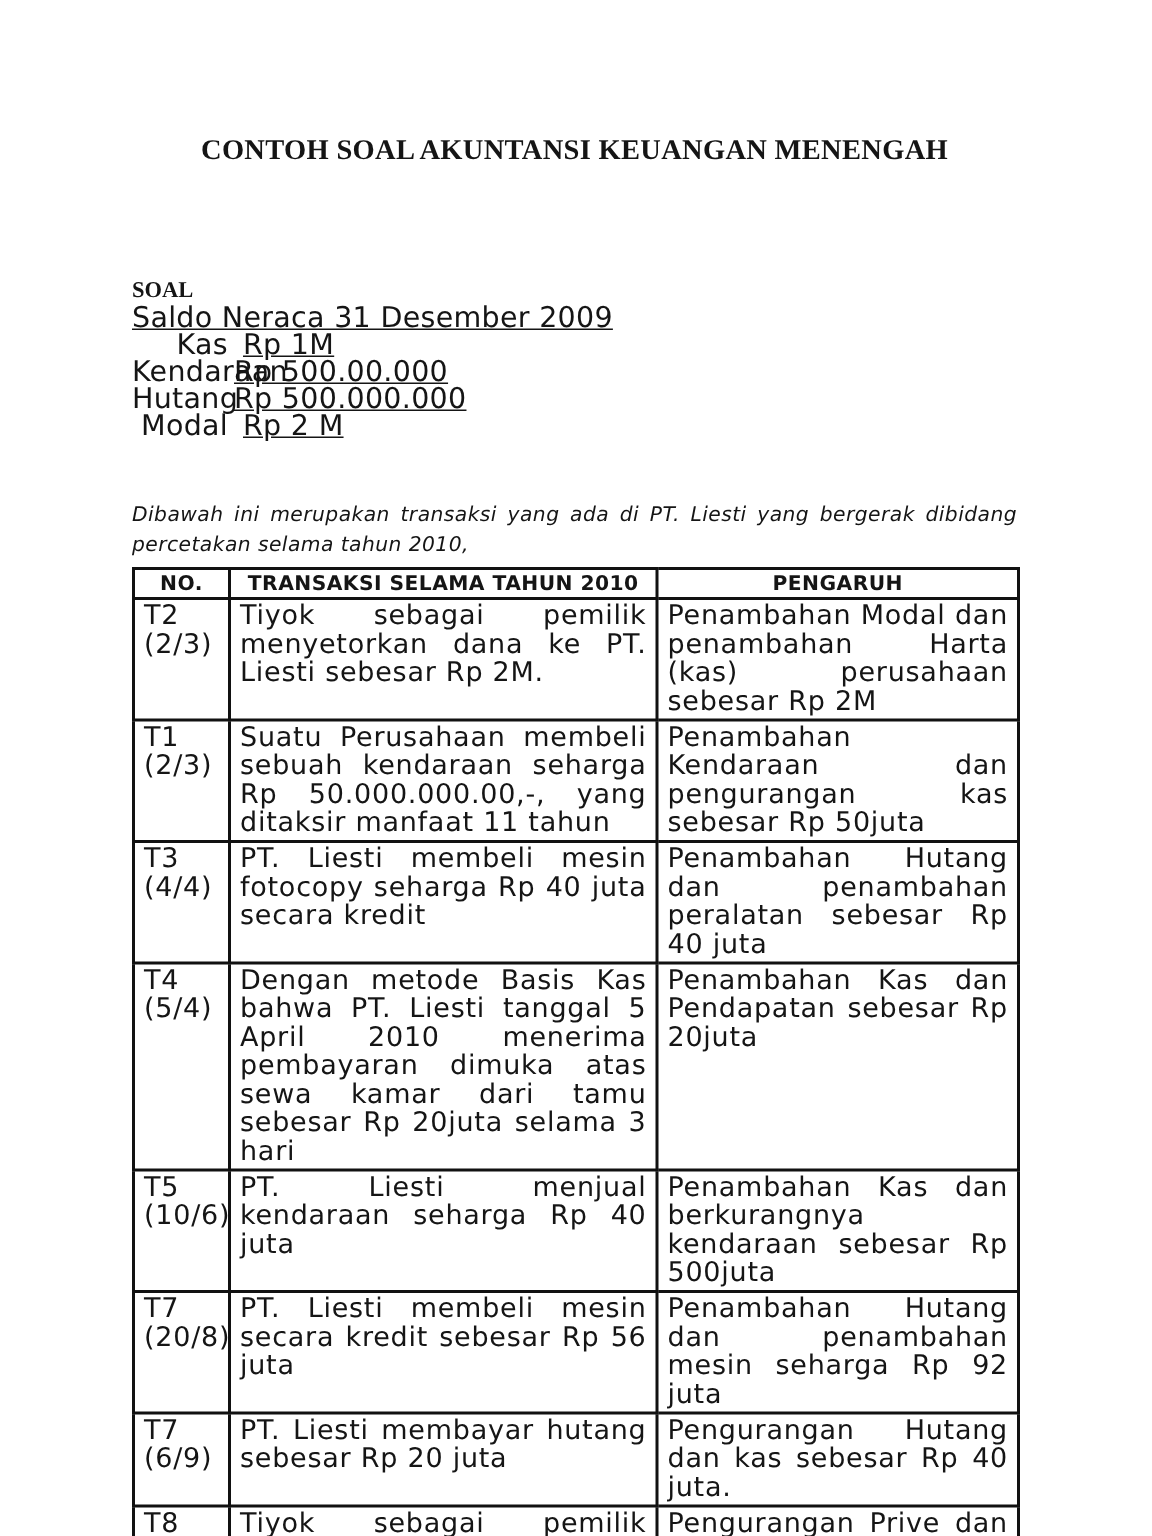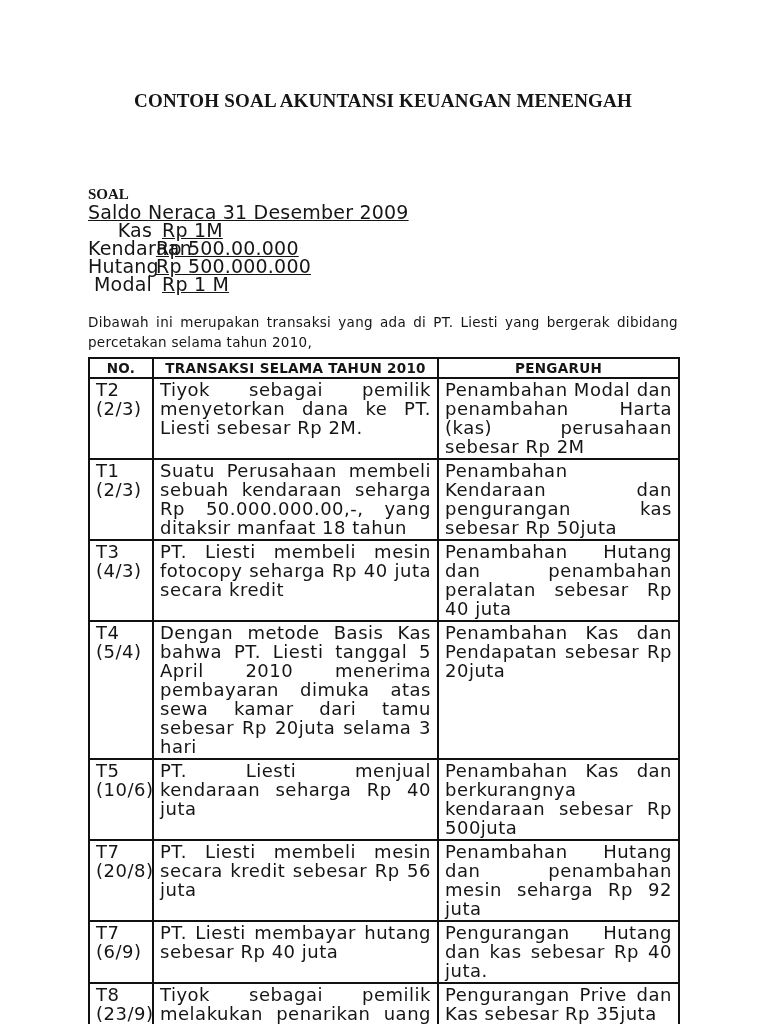--- a/index.html
+++ b/index.html
@@ -32,26 +32,27 @@
     font-size: 15px;
     margin: 74px 0 0 0;
   }
   .balance { font-size: 19px; line-height: 18px; letter-spacing: 0.2px; text-decoration: underline; }
   .balance-heading { }
   .bal-row { }
   .bal-label { display: inline-block; width: 64px; text-align: right; }
   .bal-value { margin-left: 4px; }
   .bal-indent .bal-value { margin-left: 10px; }
   .intro {
-    margin: 19px 0 0 0;
+    margin: 40px 0 0 0;
     width: 590px;
     font-size: 13.5px;
     line-height: 20px;
     letter-spacing: 0.3px;
     text-align: justify;
+    font-style: italic;
   }
   table.tx-table {
     margin-top: 5px;
     width: 590px;
     border-collapse: collapse;
     table-layout: fixed;
   }
   table.tx-table col.c-no { width: 64px; }
   table.tx-table col.c-tx { width: 285px; }
   table.tx-table col.c-fx { width: 241px; }
@@ -88,21 +89,21 @@
     <div class="bal-row bal-indent">
       <span class="bal-label">Kas</span><span class="bal-value">Rp 1M</span>
     </div>
     <div class="bal-row">
       <span class="bal-label">Kendaraan</span><span class="bal-value">Rp 500.00.000</span>
     </div>
     <div class="bal-row">
       <span class="bal-label">Hutang</span><span class="bal-value">Rp 500.000.000</span>
     </div>
     <div class="bal-row bal-indent">
-      <span class="bal-label">Modal</span><span class="bal-value">Rp 1 M</span>
+      <span class="bal-label">Modal</span><span class="bal-value">Rp 2 M</span>
     </div>
   </div>
 
   <p class="intro">Dibawah ini merupakan transaksi yang ada di PT. Liesti  yang bergerak dibidang percetakan selama tahun 2010,</p>
 
   <table class="tx-table">
     <colgroup>
         <col class="c-no">
         <col class="c-tx">
         <col class="c-fx">
@@ -121,27 +122,27 @@
             <div>(2/3)</div>
           </td>
         <td class="cell-tx">Tiyok sebagai pemilik menyetorkan dana ke PT. Liesti sebesar Rp 2M.</td>
         <td class="cell-fx">Penambahan Modal dan penambahan Harta (kas) perusahaan sebesar Rp 2M</td>
       </tr>
       <tr>
         <td class="cell-no">
             <div>T1</div>
             <div>(2/3)</div>
           </td>
-        <td class="cell-tx">Suatu Perusahaan membeli sebuah kendaraan seharga Rp 50.000.000.00,-, yang ditaksir manfaat 18 tahun</td>
+        <td class="cell-tx">Suatu Perusahaan membeli sebuah kendaraan seharga Rp 50.000.000.00,-, yang ditaksir manfaat 11 tahun</td>
         <td class="cell-fx">Penambahan Kendaraan dan pengurangan kas sebesar Rp 50juta</td>
       </tr>
       <tr>
         <td class="cell-no">
             <div>T3</div>
-            <div>(4/3)</div>
+            <div>(4/4)</div>
           </td>
         <td class="cell-tx">PT. Liesti membeli mesin fotocopy seharga Rp 40 juta secara kredit</td>
         <td class="cell-fx">Penambahan Hutang dan penambahan peralatan sebesar Rp 40 juta</td>
       </tr>
       <tr>
         <td class="cell-no">
             <div>T4</div>
             <div>(5/4)</div>
           </td>
         <td class="cell-tx">Dengan metode Basis Kas bahwa PT. Liesti tanggal 5 April 2010 menerima pembayaran dimuka atas sewa kamar dari tamu sebesar Rp 20juta  selama 3 hari</td>
@@ -161,21 +162,21 @@
             <div>(20/8)</div>
           </td>
         <td class="cell-tx">PT. Liesti membeli mesin secara kredit sebesar Rp 56 juta</td>
         <td class="cell-fx">Penambahan Hutang dan penambahan mesin seharga Rp 92 juta</td>
       </tr>
       <tr>
         <td class="cell-no">
             <div>T7</div>
             <div>(6/9)</div>
           </td>
-        <td class="cell-tx">PT. Liesti membayar hutang sebesar Rp 40 juta</td>
+        <td class="cell-tx">PT. Liesti membayar hutang sebesar Rp 20 juta</td>
         <td class="cell-fx">Pengurangan Hutang dan kas  sebesar Rp 40 juta.</td>
       </tr>
       <tr>
         <td class="cell-no">
             <div>T8</div>
             <div>(23/9)</div>
           </td>
         <td class="cell-tx">Tiyok sebagai pemilik melakukan penarikan uang perusahaan untuk pribadi sebesar Rp 35juta.</td>
         <td class="cell-fx">Pengurangan Prive dan Kas sebesar Rp 35juta</td>
       </tr>

